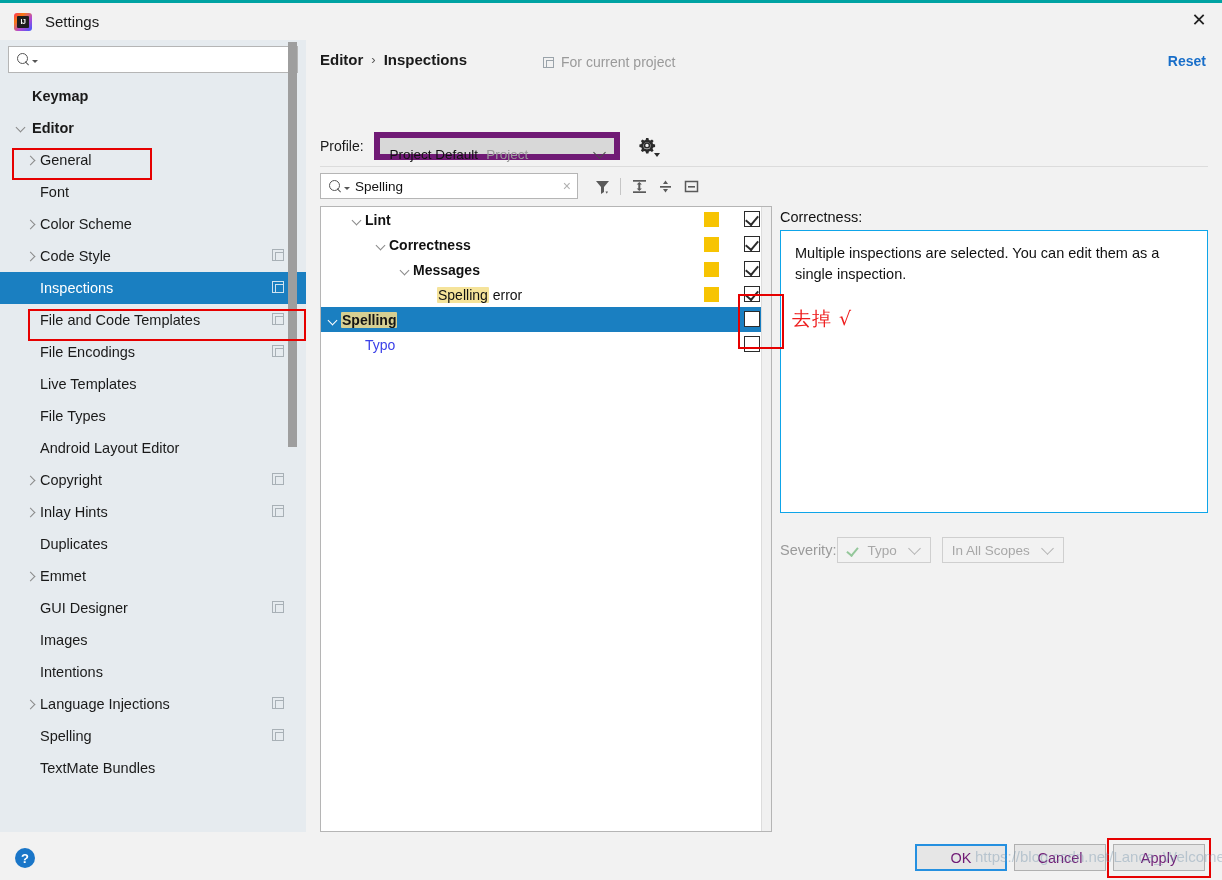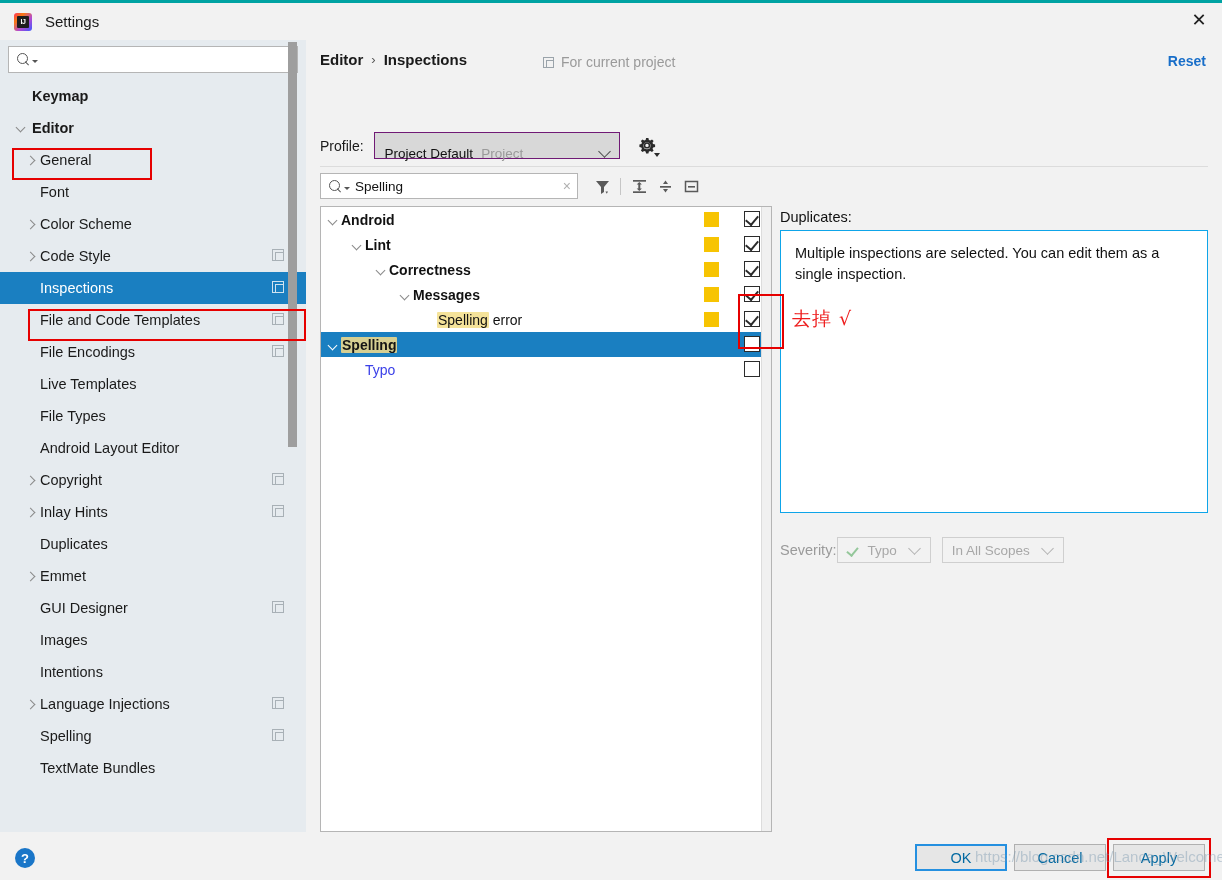--- a/index.html
+++ b/index.html
@@ -148,21 +148,21 @@
   .reset-link {
     position: absolute; right: 16px; top: 13px; font-size: 14px;
     color: #186ec9; font-weight: bold; cursor: pointer;
   }
 
   .profile-row {
     position: absolute; left: 14px; top: 92px; display: flex; align-items: center;
   }
   .profile-lbl { font-size: 14px; color: #1a1a1a; margin-right: 10px; }
   .profile-combo {
-    width: 246px; height: 27px; background: #d8d8d8; border: 1px solid #701a75;
+    width: 246px; height: 27px; background: #d8d8d8; border: 6px solid #701a75;
     display: flex; align-items: center; padding: 16px 6px 0 10px; cursor: pointer;
   }
   .pc-main { font-size: 13.5px; color: #111; }
   .pc-sub { font-size: 13.5px; color: #9a9a9a; margin-left: 8px; flex: 1; }
   .chev {
     width: 9px; height: 9px; border-right: 1.6px solid #4a4a4a; border-bottom: 1.6px solid #4a4a4a;
     transform: rotate(45deg); margin-right: 4px; margin-top: -4px; flex: none;
   }
   .gear-btn {
     margin-left: 16px; width: 22px; height: 22px; position: relative; cursor: pointer;
@@ -270,21 +270,21 @@
   .bottombar {
     position: absolute; left: 0; top: 829px; width: 1222px; height: 51px; background: #f2f2f2;
   }
   .help-btn {
     position: absolute; left: 15px; top: 16px; width: 20px; height: 20px; border-radius: 50%;
     background: #1a76c8; color: #fff; font-size: 13px; font-weight: bold;
     display: flex; align-items: center; justify-content: center; cursor: pointer;
   }
   .btn {
     position: absolute; top: 12px; height: 27px; background: #e6e6e6; border: 1px solid #b0b0b0;
-    font-size: 14.5px; color: #0369a1; display: flex; align-items: center; justify-content: center;
+    font-size: 14.5px; color: #701a75; display: flex; align-items: center; justify-content: center;
     cursor: pointer; font-family: "Liberation Sans", sans-serif;
   }
   #btn-ok { left: 915px; width: 92px; border: 2px solid #2590e0; }
   #btn-cancel { left: 1014px; width: 92px; }
   #btn-apply { left: 1113px; width: 92px; }
   .watermark {
     position: absolute; left: 975px; top: 845px; font-size: 15px;
     color: rgba(120,150,175,0.42); white-space: nowrap; pointer-events: none; z-index: 50;
     font-family: "Liberation Sans", sans-serif;
   }
@@ -484,26 +484,20 @@
       <div class="tibtn">
         <svg width="17" height="17" viewBox="0 0 17 17">
           <rect x="2.5" y="3.5" width="12" height="10" fill="none" stroke="#5a5a5a" stroke-width="1.5"></rect>
           <rect x="5" y="8" width="7" height="1.6" fill="#5a5a5a"></rect>
         </svg>
       </div>
     </div>
 
     <div class="tree-panel">
       <div id="tree-nodes">
-          <div class="tnode" style="padding-left: 6px;">
-            <span class="tarrow has"></span>
-            <span class="tlabel bold">Android</span>
-            <span class="sev-square" style="background: rgb(247, 196, 2);"></span>
-            <span class="tcheck on"></span>
-          </div>
           <div class="tnode" style="padding-left: 30px;">
             <span class="tarrow has"></span>
             <span class="tlabel bold">Lint</span>
             <span class="sev-square" style="background: rgb(247, 196, 2);"></span>
             <span class="tcheck on"></span>
           </div>
           <div class="tnode" style="padding-left: 54px;">
             <span class="tarrow has"></span>
             <span class="tlabel bold">Correctness</span>
             <span class="sev-square" style="background: rgb(247, 196, 2);"></span>
@@ -533,21 +527,21 @@
           </div>
         </div>
       <div class="tree-scroll-track"></div>
     </div>
 
     <div class="disable-row">
       <span class="dbox"></span>
       <span class="dlabel">Disable new inspections by default</span>
     </div>
 
-    <div class="desc-title">Duplicates:</div>
+    <div class="desc-title">Correctness:</div>
     <div class="desc-box">Multiple inspections are selected. You can edit them as a single inspection.</div>
 
     <div class="sev-row">
       <span class="sev-lbl">Severity:</span>
       <div class="sev-combo">
         <span class="sev-check"></span>
         <span>Typo</span>
         <span class="chev" style="margin-left:13px;"></span>
       </div>
       <div class="sev-combo" style="margin-left:11px;">

